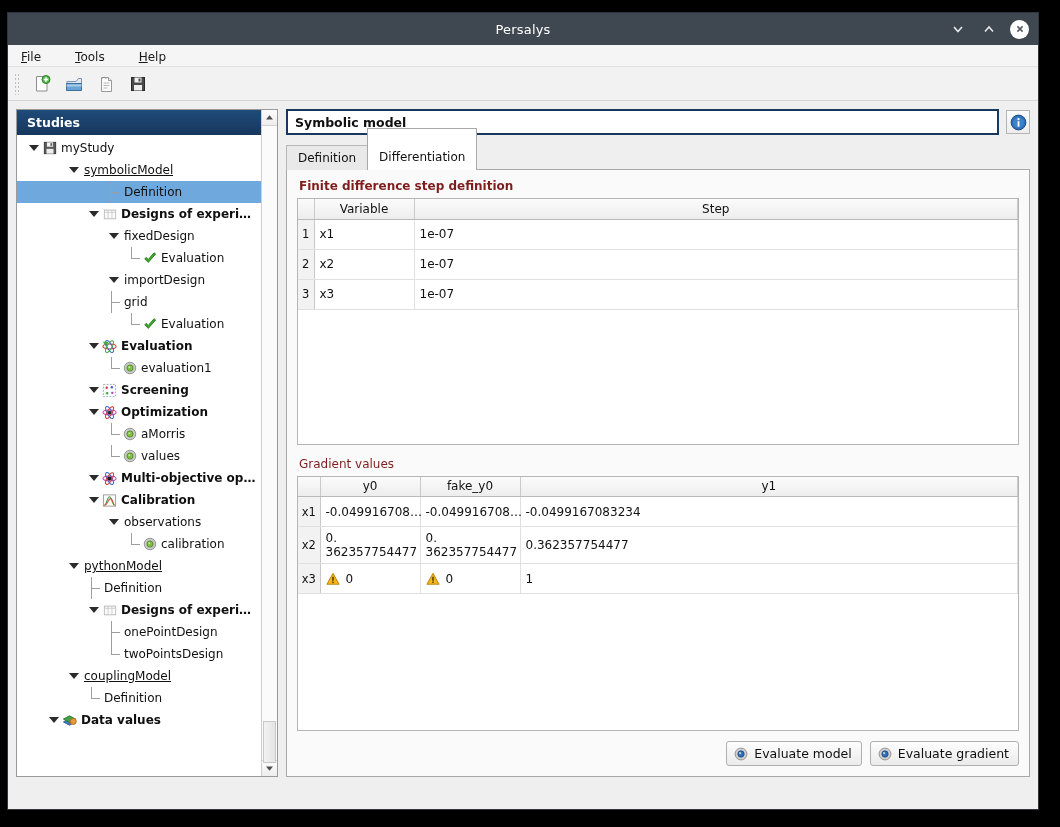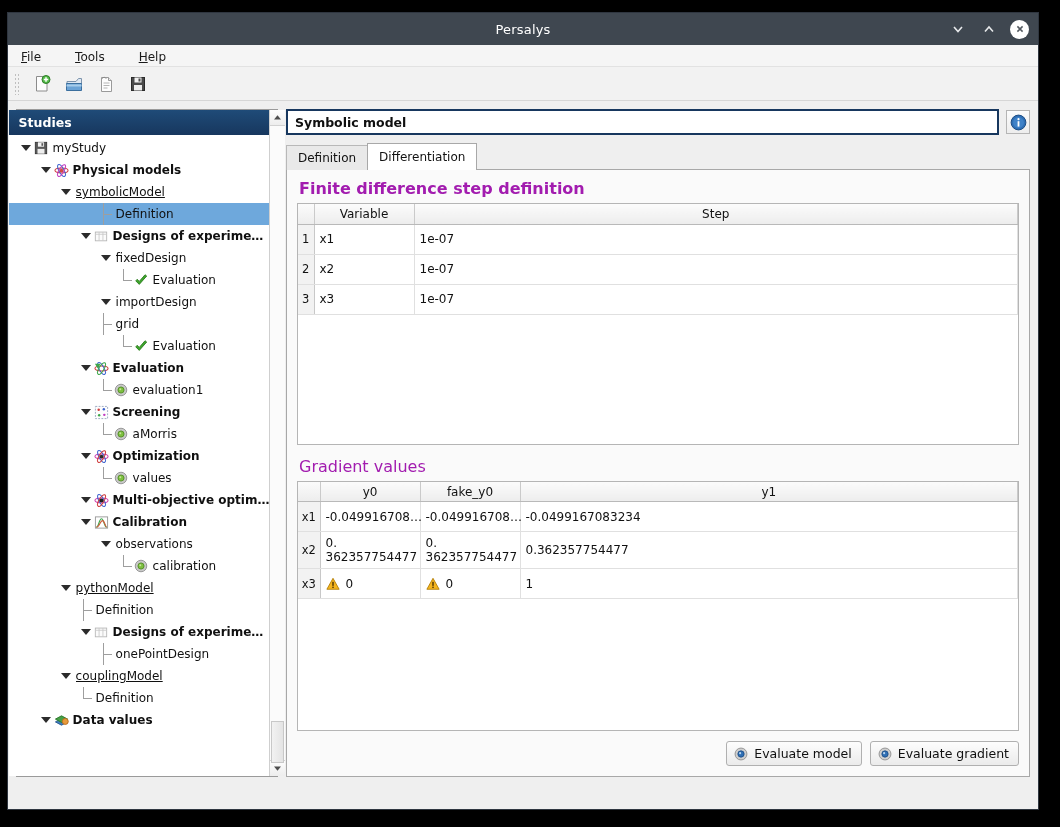--- a/index.html
+++ b/index.html
@@ -56,21 +56,21 @@
     background-size: 3px 4px; opacity:.9; }
   .tb-btn { width: 29px; height: 26px; display:flex; align-items:center;
     justify-content:center; }
   
   .body {
     flex: 1 1 auto; display: flex; padding: 8px 8px 0 8px; gap: 8px;
     background: #efefef; min-height: 0;
   }
   
   .sidebar { width: 262px; display: flex; flex-direction: column;
-    border: 1px solid #9a9a9a; background: #d946ef; align-items: center; }
+    border: 1px solid #9a9a9a; background: #d946ef; }
   .sb-inner { flex: 1 1 auto; display: flex; min-height: 0; }
   .sb-col { flex: 1 1 auto; display: flex; flex-direction: column;
     min-width: 0; }
   .sb-header {
     background: linear-gradient(#1f4b78, #17375e);
     color: #ffffff; font-size: 12.5px; font-weight: bold;
     padding: 5px 0 5px 10px; flex: 0 0 auto;
   }
   .tree { flex: 1 1 auto; overflow: hidden; padding-top: 2px;
     background:#ffffff; }
@@ -113,25 +113,25 @@
   }
   .info-btn { width:24px; height:24px; border:1px solid #b5b5b5;
     background: linear-gradient(#fcfcfc,#ededed); display:flex;
     align-items:center; justify-content:center; }
   .tabs { display:flex; align-items:flex-end; margin-top:8px; height:27px;
     position: relative; z-index:2; }
   .tab { font-size:12px; color:#111; padding:5px 11px 5px 11px;
     border:1px solid #b8b8b8; background:#e9e9e9; margin-right:-1px;
     border-bottom:none; }
   .tab.active { background:#ffffff; border-color:#a8a8a8;
-    position:relative; top:0px; padding-top:6px; padding-bottom:6px; }
+    position:relative; top:0px; padding-top:21px; padding-bottom:6px; }
   .panel { flex:1 1 auto; border:1px solid #a8a8a8; background:#fafafa;
     margin-top:-1px; padding:9px 10px 10px 10px; display:flex;
     flex-direction:column; min-height:0; }
-  .sect-title { font-size:16px; color:#a21caf; font-weight:bold;
+  .sect-title { font-size:12px; color:#7f1d1d; font-weight:bold;
     margin: 0 0 5px 2px; }
   .sect-title.plain { font-weight:normal; }
   
   .tbl-wrap { border:1px solid #b5b5b5; background:#ffffff;
     overflow:hidden; }
   table.g { border-collapse: collapse; width: 100%; table-layout: fixed;
     font-size:12px; color:#111; }
   table.g th { background: linear-gradient(#fbfbfb,#ededed);
     border-right:1px solid #cacaca; border-bottom:1px solid #b9b9b9;
     font-weight:normal; height:20px; padding:0 16px; text-align:center; }
@@ -234,37 +234,20 @@
                 <span class="ic">
                   <svg width="14" height="14" viewBox="0 0 16 16">
                     <rect x="1.5" y="1.5" width="13" height="13" fill="#5a5a5a" stroke="#333"></rect>
                     <rect x="4.5" y="1.5" width="7" height="5" fill="#f3f3f3"></rect>
                     <rect x="8.5" y="2.5" width="2" height="3" fill="#5a5a5a"></rect>
                     <rect x="4" y="9" width="8" height="5.5" fill="#ededed"></rect>
                   </svg>
                 </span>
                 <span class="lbl">myStudy</span>
               </div>
-              <div class="tnode b">
-                <span style="width:30px;flex:0 0 30px"></span>
-                <span class="tw">
-                  <span class="arrow"></span>
-                </span>
-                <span class="ic">
-                  <svg width="15" height="15" viewBox="0 0 16 16">
-                    <g stroke="none">
-                      <ellipse cx="8" cy="8" rx="7" ry="2.6" fill="none" stroke="#cf3c3c" stroke-width="1.1"></ellipse>
-                      <ellipse cx="8" cy="8" rx="7" ry="2.6" fill="none" stroke="#3c63cf" stroke-width="1.1" transform="rotate(60 8 8)"></ellipse>
-                      <ellipse cx="8" cy="8" rx="7" ry="2.6" fill="none" stroke="#c23cc2" stroke-width="1.1" transform="rotate(120 8 8)"></ellipse>
-                      <circle cx="8" cy="8" r="2" fill="#d34646"></circle>
-                    </g>
-                  </svg>
-                </span>
-                <span class="lbl">Physical models</span>
-              </div>
               <div class="tnode u">
                 <span style="width:50px;flex:0 0 50px"></span>
                 <span class="tw">
                   <span class="arrow"></span>
                 </span>
                 <span style="width:3px;flex:0 0 3px"></span>
                 <span class="lbl">symbolicModel</span>
               </div>
               <div class="tnode sel">
                 <span style="width:90px;flex:0 0 90px"></span>
@@ -363,32 +346,20 @@
                   <svg width="15" height="15" viewBox="0 0 16 16">
                     <rect x="1.5" y="1.5" width="13" height="13" fill="#fdfdfd" stroke="#9aa8c0" stroke-dasharray="2 1.4"></rect>
                     <circle cx="5" cy="5" r="1.3" fill="#cf3c3c"></circle>
                     <circle cx="10.5" cy="4.5" r="1.3" fill="#3c63cf"></circle>
                     <circle cx="5.5" cy="11" r="1.3" fill="#3ca84a"></circle>
                     <circle cx="11" cy="10.5" r="1.3" fill="#c23cc2"></circle>
                   </svg>
                 </span>
                 <span class="lbl">Screening</span>
               </div>
-              <div class="tnode">
-                <span style="width:90px;flex:0 0 90px"></span>
-                <span class="elbow"></span>
-                <span class="ic">
-                  <svg width="14" height="14" viewBox="0 0 16 16">
-                    <circle cx="8" cy="8" r="6.6" fill="#c9c9c9" stroke="#8e8e8e"></circle>
-                    <circle cx="8" cy="8" r="3.5" fill="#7ec040" stroke="#4f8a22"></circle>
-                    <circle cx="7.2" cy="7.1" r="1.1" fill="#c9e79b"></circle>
-                  </svg>
-                </span>
-                <span class="lbl">aMorris</span>
-              </div>
               <div class="tnode b">
                 <span style="width:70px;flex:0 0 70px"></span>
                 <span class="tw">
                   <span class="arrow"></span>
                 </span>
                 <span class="ic">
                   <svg width="15" height="15" viewBox="0 0 16 16">
                     <ellipse cx="8" cy="8" rx="7" ry="2.6" fill="none" stroke="#cf3cae" stroke-width="1.1"></ellipse>
                     <ellipse cx="8" cy="8" rx="7" ry="2.6" fill="none" stroke="#3c63cf" stroke-width="1.1" transform="rotate(60 8 8)"></ellipse>
                     <ellipse cx="8" cy="8" rx="7" ry="2.6" fill="none" stroke="#cf3c3c" stroke-width="1.1" transform="rotate(120 8 8)"></ellipse>
@@ -400,20 +371,32 @@
               <div class="tnode">
                 <span style="width:90px;flex:0 0 90px"></span>
                 <span class="elbow"></span>
                 <span class="ic">
                   <svg width="14" height="14" viewBox="0 0 16 16">
                     <circle cx="8" cy="8" r="6.6" fill="#c9c9c9" stroke="#8e8e8e"></circle>
                     <circle cx="8" cy="8" r="3.5" fill="#7ec040" stroke="#4f8a22"></circle>
                     <circle cx="7.2" cy="7.1" r="1.1" fill="#c9e79b"></circle>
                   </svg>
                 </span>
+                <span class="lbl">aMorris</span>
+              </div>
+              <div class="tnode">
+                <span style="width:90px;flex:0 0 90px"></span>
+                <span class="elbow"></span>
+                <span class="ic">
+                  <svg width="14" height="14" viewBox="0 0 16 16">
+                    <circle cx="8" cy="8" r="6.6" fill="#c9c9c9" stroke="#8e8e8e"></circle>
+                    <circle cx="8" cy="8" r="3.5" fill="#7ec040" stroke="#4f8a22"></circle>
+                    <circle cx="7.2" cy="7.1" r="1.1" fill="#c9e79b"></circle>
+                  </svg>
+                </span>
                 <span class="lbl">values</span>
               </div>
               <div class="tnode b">
                 <span style="width:70px;flex:0 0 70px"></span>
                 <span class="tw">
                   <span class="arrow"></span>
                 </span>
                 <span class="ic">
                   <svg width="15" height="15" viewBox="0 0 16 16">
                     <ellipse cx="8" cy="8" rx="7" ry="2.6" fill="none" stroke="#cf3cae" stroke-width="1.1"></ellipse>
@@ -483,20 +466,26 @@
                     <path d="M5.8 3.5v10M10.2 3.5v10M1.5 6h13" stroke="#c9c9c9"></path>
                   </svg>
                 </span>
                 <span class="lbl">Designs of experime…</span>
               </div>
               <div class="tnode">
                 <span style="width:90px;flex:0 0 90px"></span>
                 <span class="tee"></span>
                 <span style="width:3px;flex:0 0 3px"></span>
                 <span class="lbl">onePointDesign</span>
+              </div>
+              <div class="tnode">
+                <span style="width:90px;flex:0 0 90px"></span>
+                <span class="elbow"></span>
+                <span style="width:3px;flex:0 0 3px"></span>
+                <span class="lbl">twoPointsDesign</span>
               </div>
               <div class="tnode u">
                 <span style="width:50px;flex:0 0 50px"></span>
                 <span class="tw">
                   <span class="arrow"></span>
                 </span>
                 <span style="width:3px;flex:0 0 3px"></span>
                 <span class="lbl">couplingModel</span>
               </div>
               <div class="tnode">

